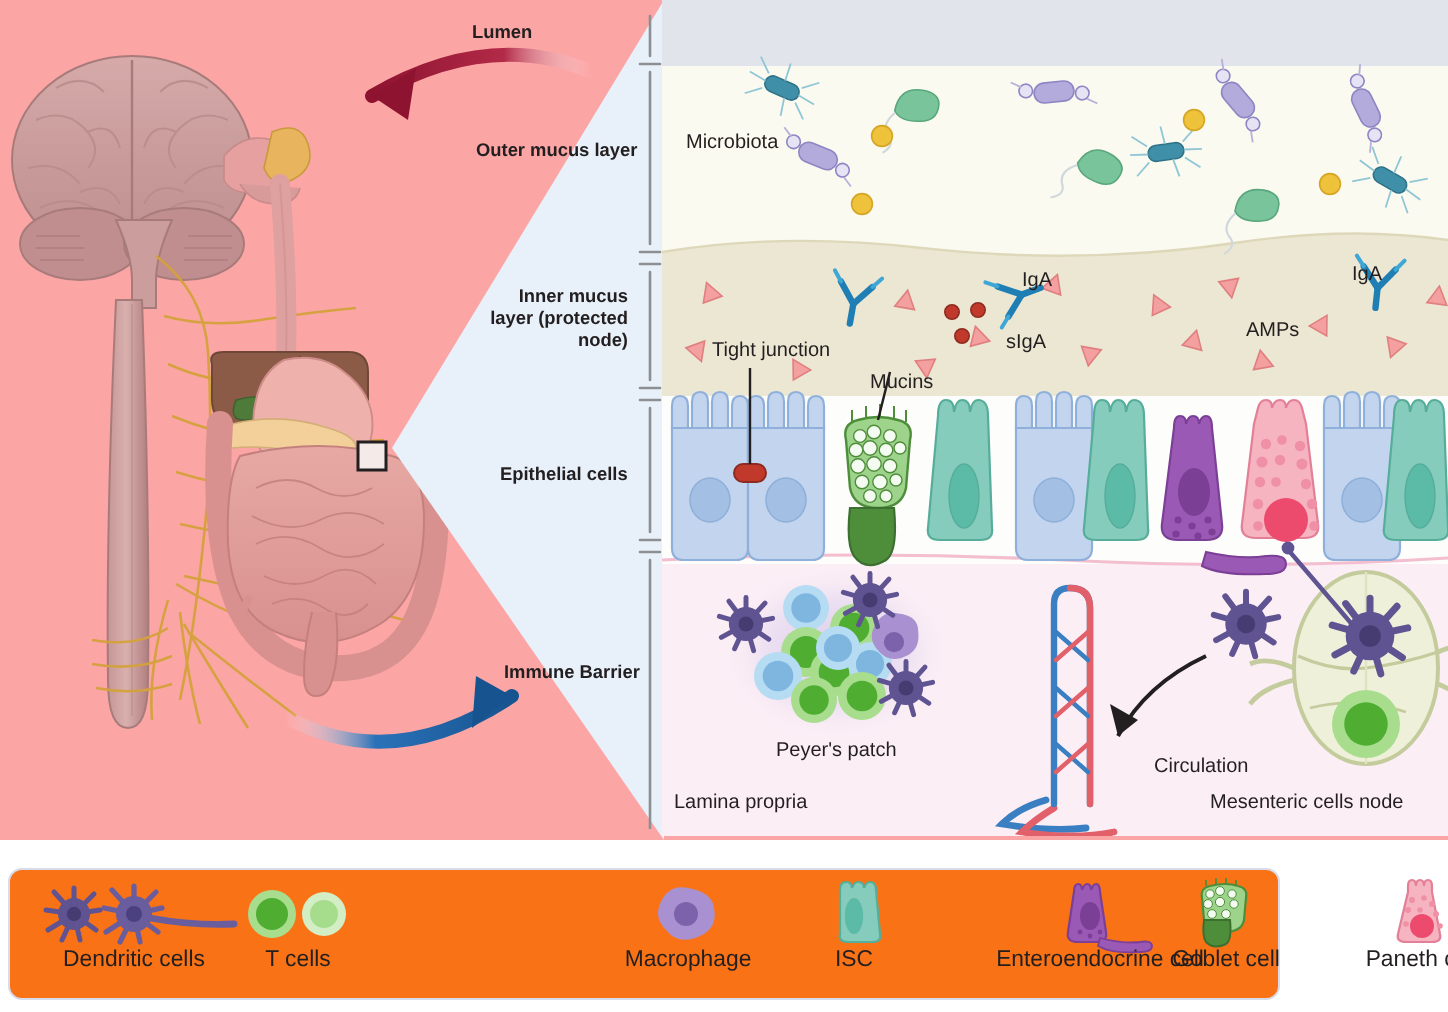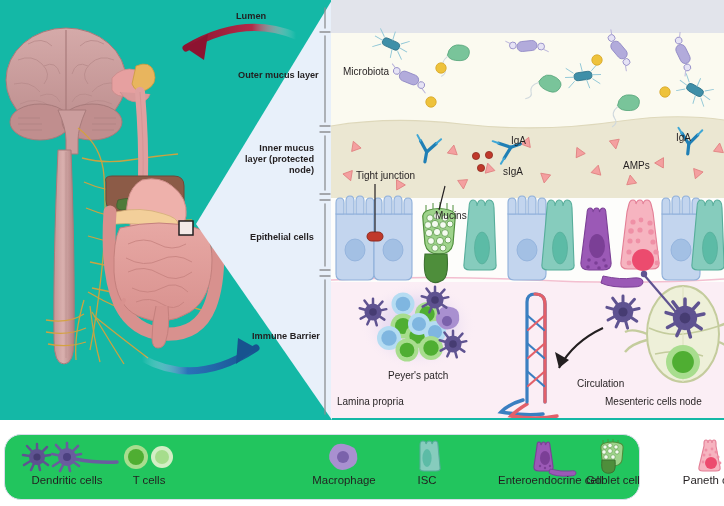--- a/index.html
+++ b/index.html
@@ -5,21 +5,21 @@
   html,body{margin:0;padding:0;background:#ffffff;}
   body{width:724px;height:506px;position:relative;overflow:hidden;
        font-family:"Liberation Sans","DejaVu Sans",sans-serif;}
 
   
   .abs{position:absolute;}
   .lbl{position:absolute;color:#231f20;font-size:9.2px;line-height:11px;white-space:nowrap;}
   .lbl.b{font-weight:bold;}
 
   
-  #figure{position:absolute;left:0;top:0;width:724px;height:420px;background:#14b8a6;}
+  #figure{position:absolute;left:0;top:0;width:724px;height:420px;background:#fca5a5;}
 
   
   #left-panel{position:absolute;left:0;top:0;width:320px;height:420px;}
 
   
   #wedge{position:absolute;left:196px;top:0;width:136px;height:420px;}
 
   
   #zoom-panel{position:absolute;left:331px;top:0;width:393px;height:418px;overflow:hidden;padding-left:44px;}
   .band{position:absolute;left:0;width:393px;}
@@ -32,21 +32,21 @@
   
   #wave-outer{position:absolute;left:0;top:112px;width:393px;height:26px;}
   
   #wave-epi{position:absolute;left:0;top:272px;width:393px;height:16px;}
 
   
   #bracket{position:absolute;left:318px;top:6px;width:14px;height:404px;}
 
   
   #legend{position:absolute;left:4px;top:434px;width:636px;height:66px;
-          background:#22c55e;border:1px solid #d8dcea;border-radius:17px;box-sizing:border-box;}
+          background:#f97316;border:1px solid #d8dcea;border-radius:7px;box-sizing:border-box;}
   .leg-item{position:absolute;top:4px;height:58px;text-align:center;}
   .leg-ico{height:34px;display:block;margin:0 auto;}
   .leg-txt{font-size:11.4px;color:#231f20;display:block;margin-top:1px;white-space:nowrap;}
 
   svg{display:block;overflow:visible;}
 </style>
 </head>
 <body>
 
 <div id="figure">
@@ -556,21 +556,21 @@
     <div class="lbl" style="left:180px;top:135px;font-size:10px;">IgA</div>
 
     <div class="lbl" style="left:345px;top:132px;font-size:10px;">IgA</div>
 
     <div class="lbl" style="left:172px;top:166px;font-size:10px;">sIgA</div>
 
     <div class="lbl" style="left:292px;top:160px;font-size:10px;">AMPs</div>
 
     <div class="lbl" style="left:25px;top:170px;font-size:10px;">Tight junction</div>
 
-    <div class="lbl" style="left:104px;top:186px;font-size:10px;margin-top:24px;">Mucins</div>
+    <div class="lbl" style="left:104px;top:186px;font-size:10px;">Mucins</div>
 
     <div class="lbl" style="left:57px;top:370px;font-size:10px;">Peyer's patch</div>
 
     <div class="lbl" style="left:6px;top:396px;font-size:10px;">Lamina propria</div>
 
     <div class="lbl" style="left:246px;top:378px;font-size:10px;">Circulation</div>
 
     <div class="lbl" style="left:274px;top:396px;font-size:10px;">Mesenteric cells node</div>
   </div>
 </div>

